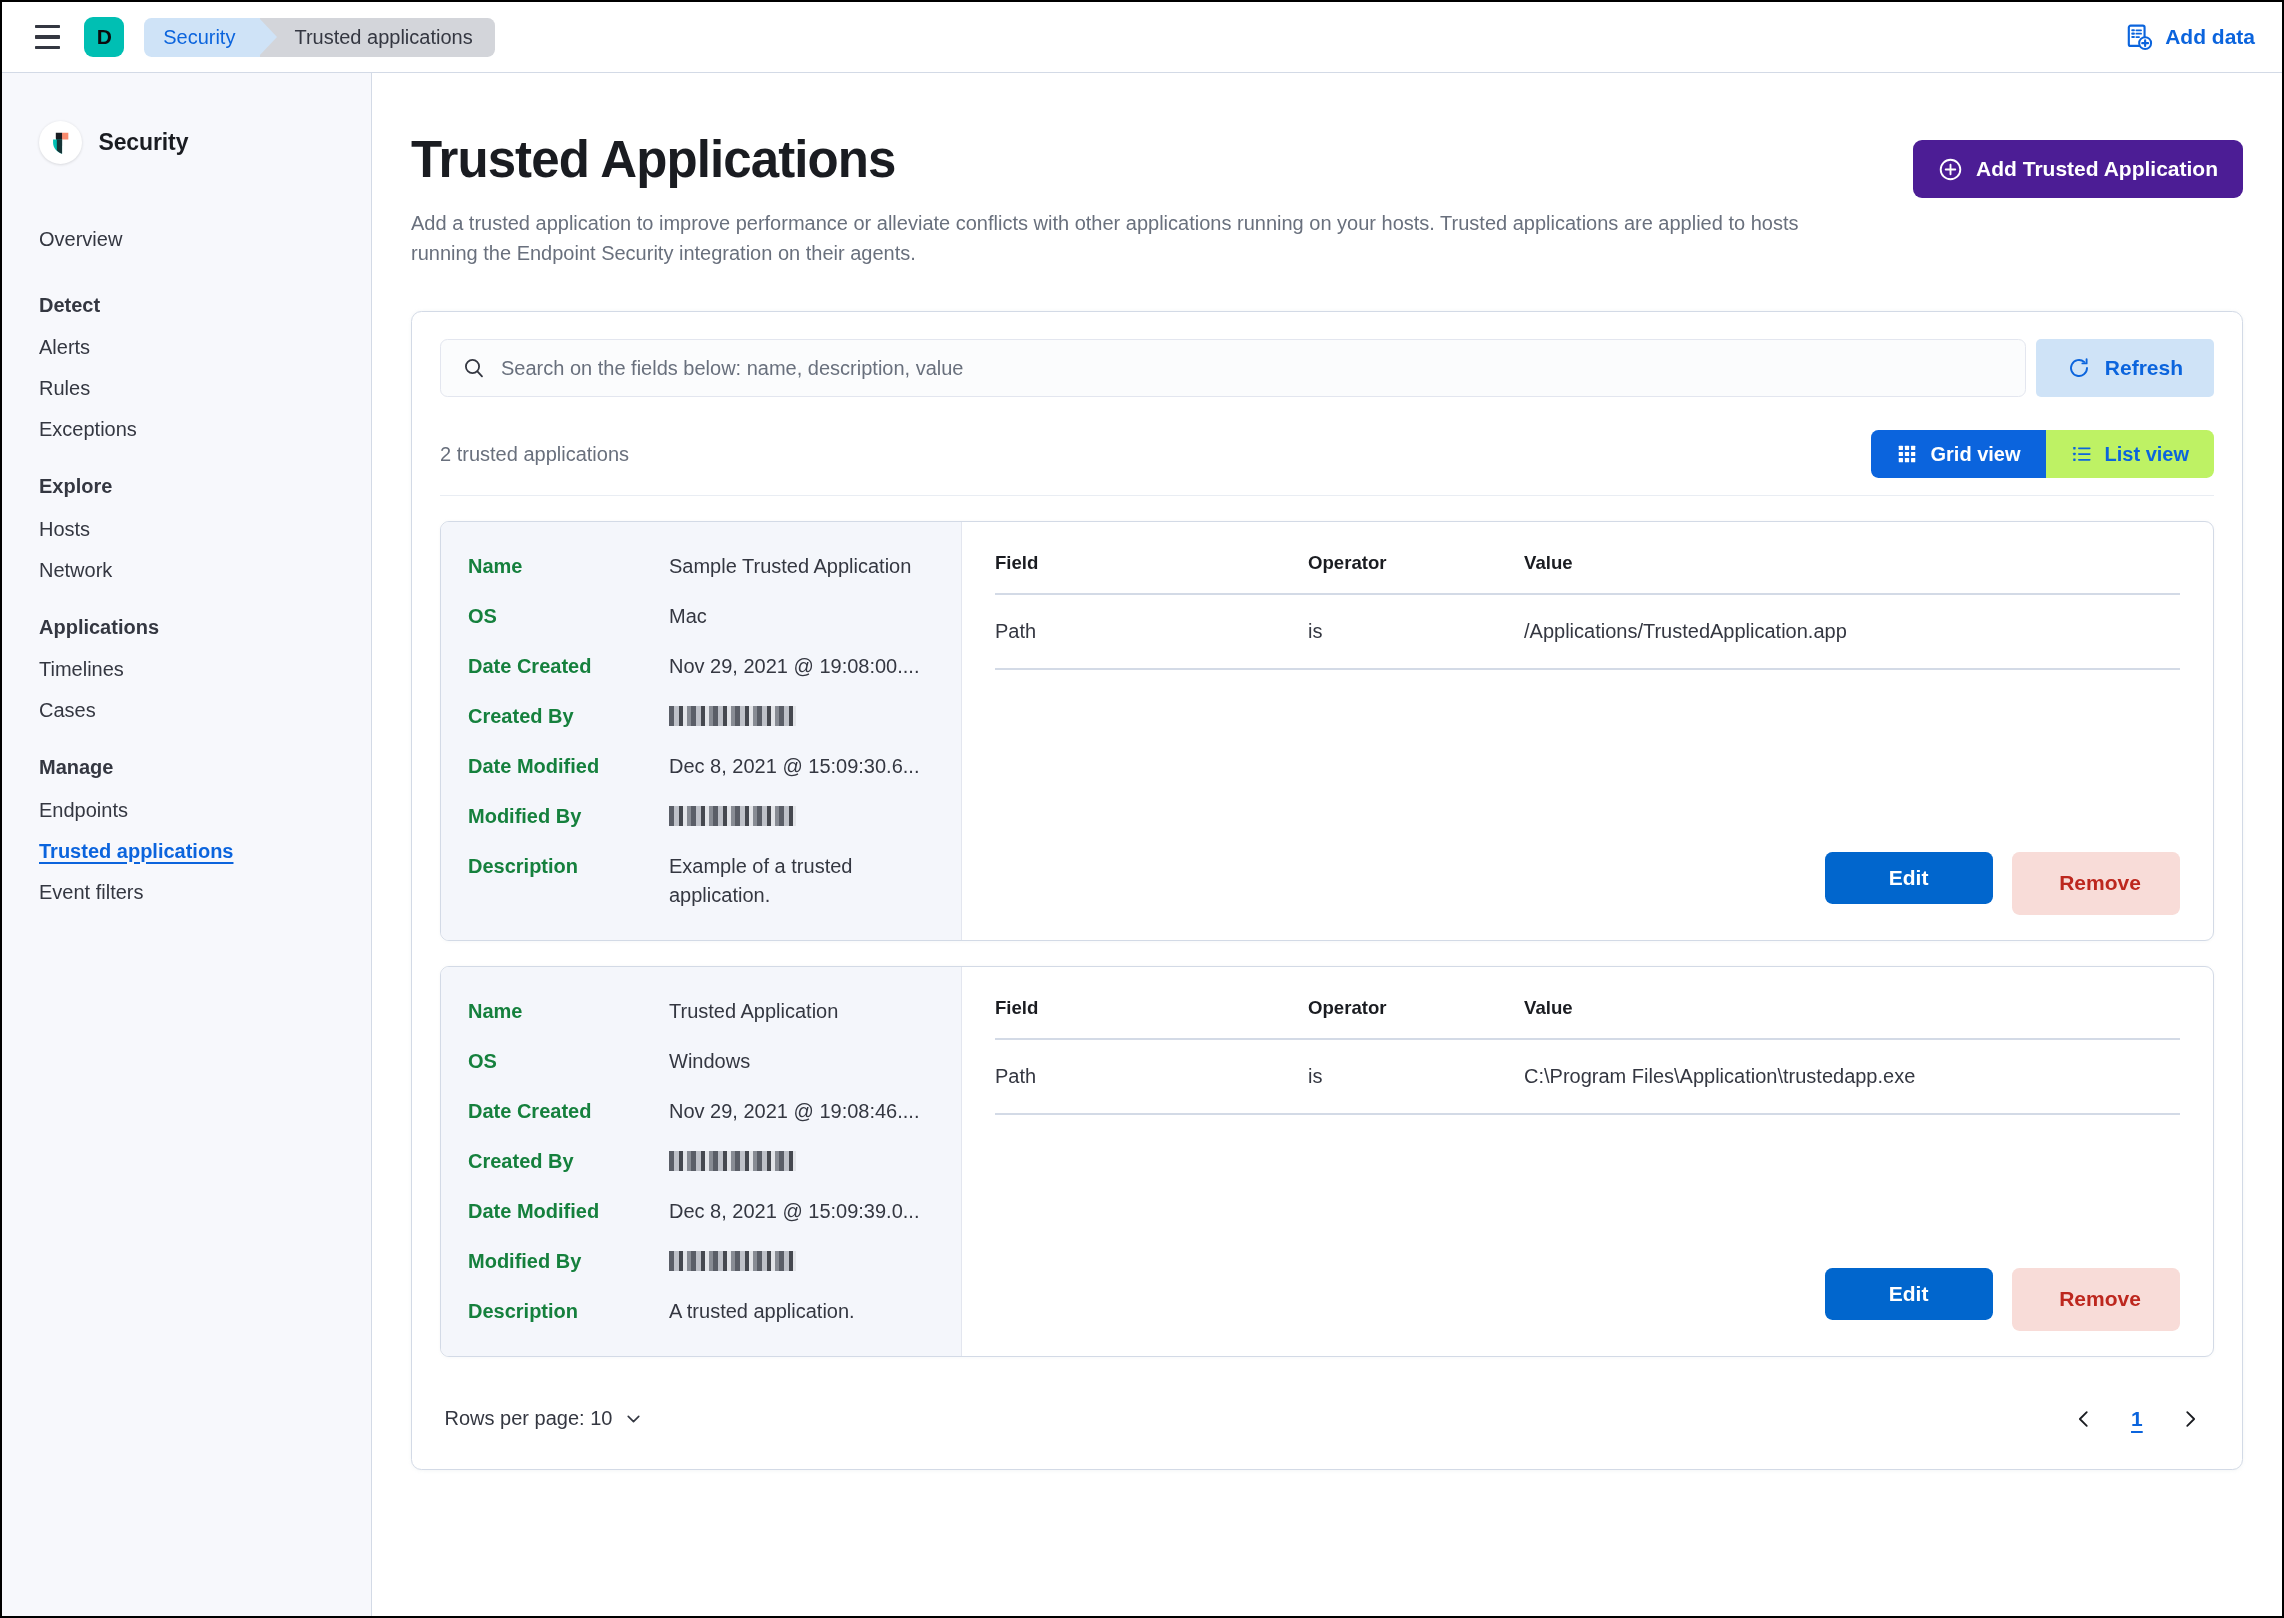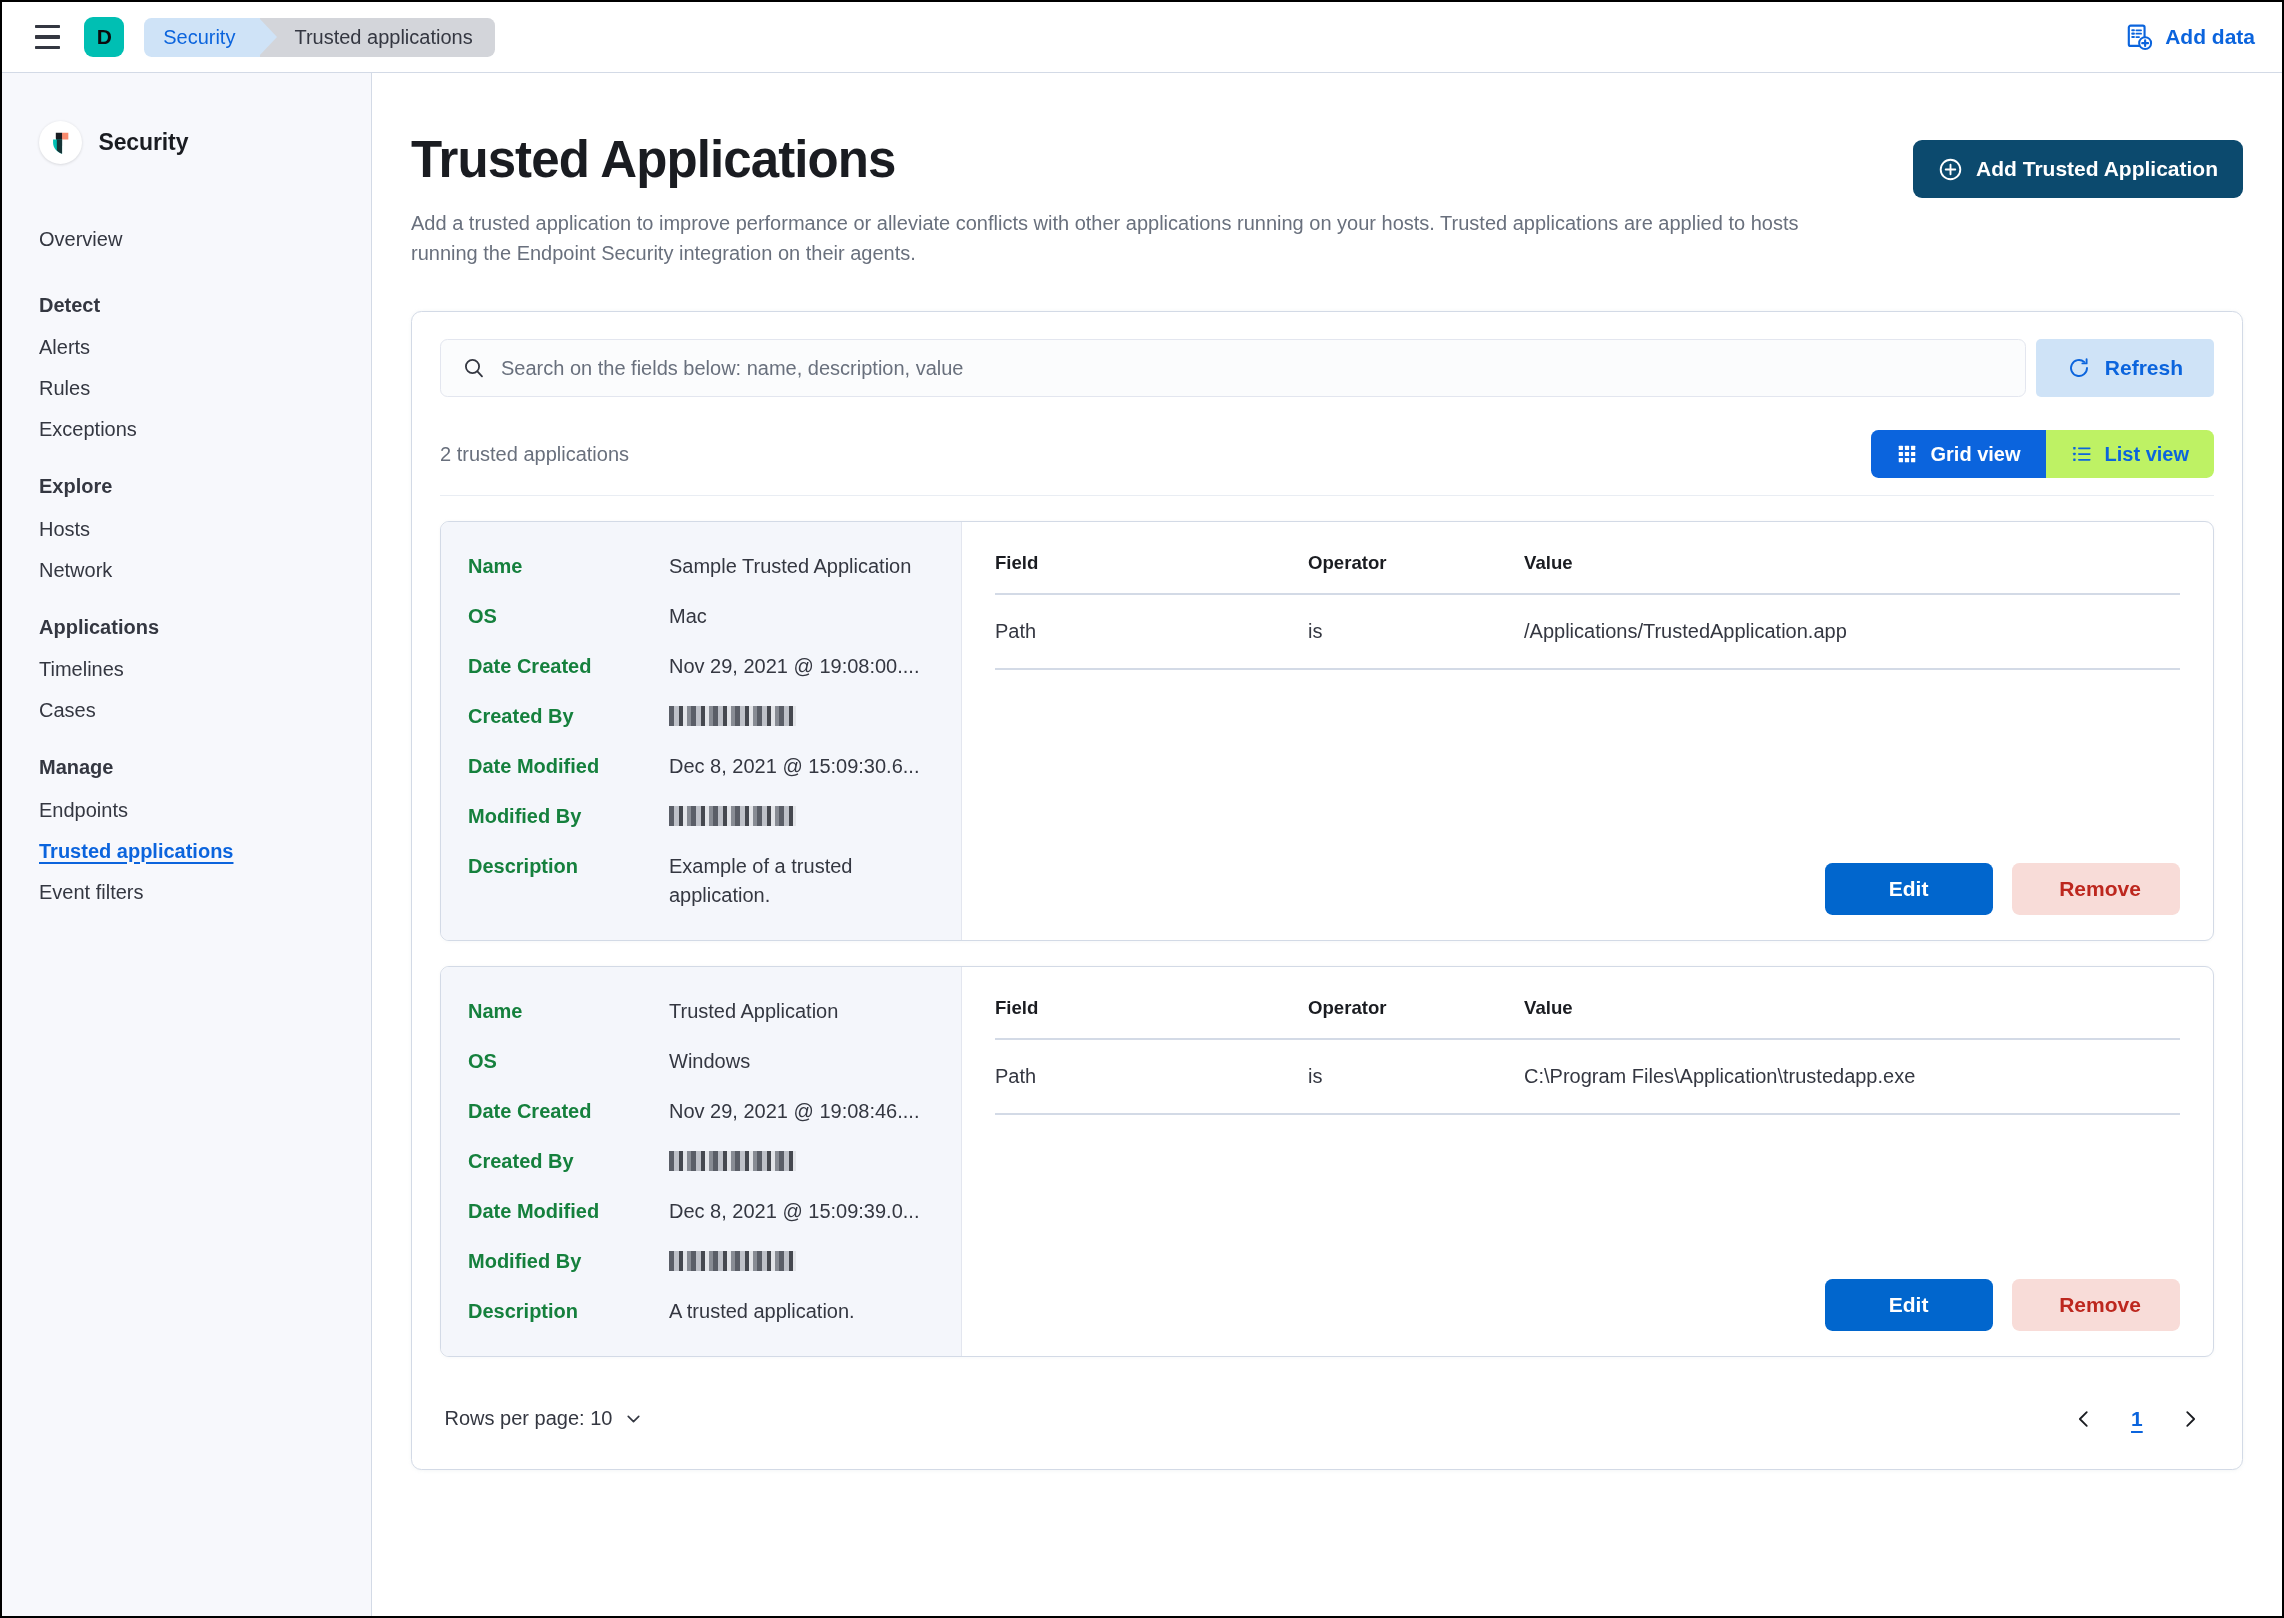--- a/index.html
+++ b/index.html
@@ -186,21 +186,21 @@
     line-height: 1.05;
     margin-bottom: 21px;
   }
   .page-desc {
     font-size: 20px;
     line-height: 1.52;
     color: #69707d;
     max-width: 1444px;
   }
   .btn-primary {
-    background: #0c4a6e;
+    background: #4c1d95;
     color: #ffffff;
     border: none;
     border-radius: 9px;
     font-size: 21px;
     font-weight: 700;
     font-family: inherit;
     padding: 0 25px;
     height: 58px;
     display: flex; align-items: center;
     gap: 13.4px;
@@ -392,21 +392,21 @@
     cursor: pointer;
   }
   .btn-remove {
     background: #f8dcd8;
     color: #bd271e;
     border: none;
     border-radius: 7.4px;
     font-size: 21px;
     font-weight: 700;
     font-family: inherit;
-    height: 52px;
+    height: 63px;
     width: 168px;
     cursor: pointer;
     padding-left: 8px;
   }
 
   
   .pager {
     display: flex;
     align-items: center;
     justify-content: space-between;

